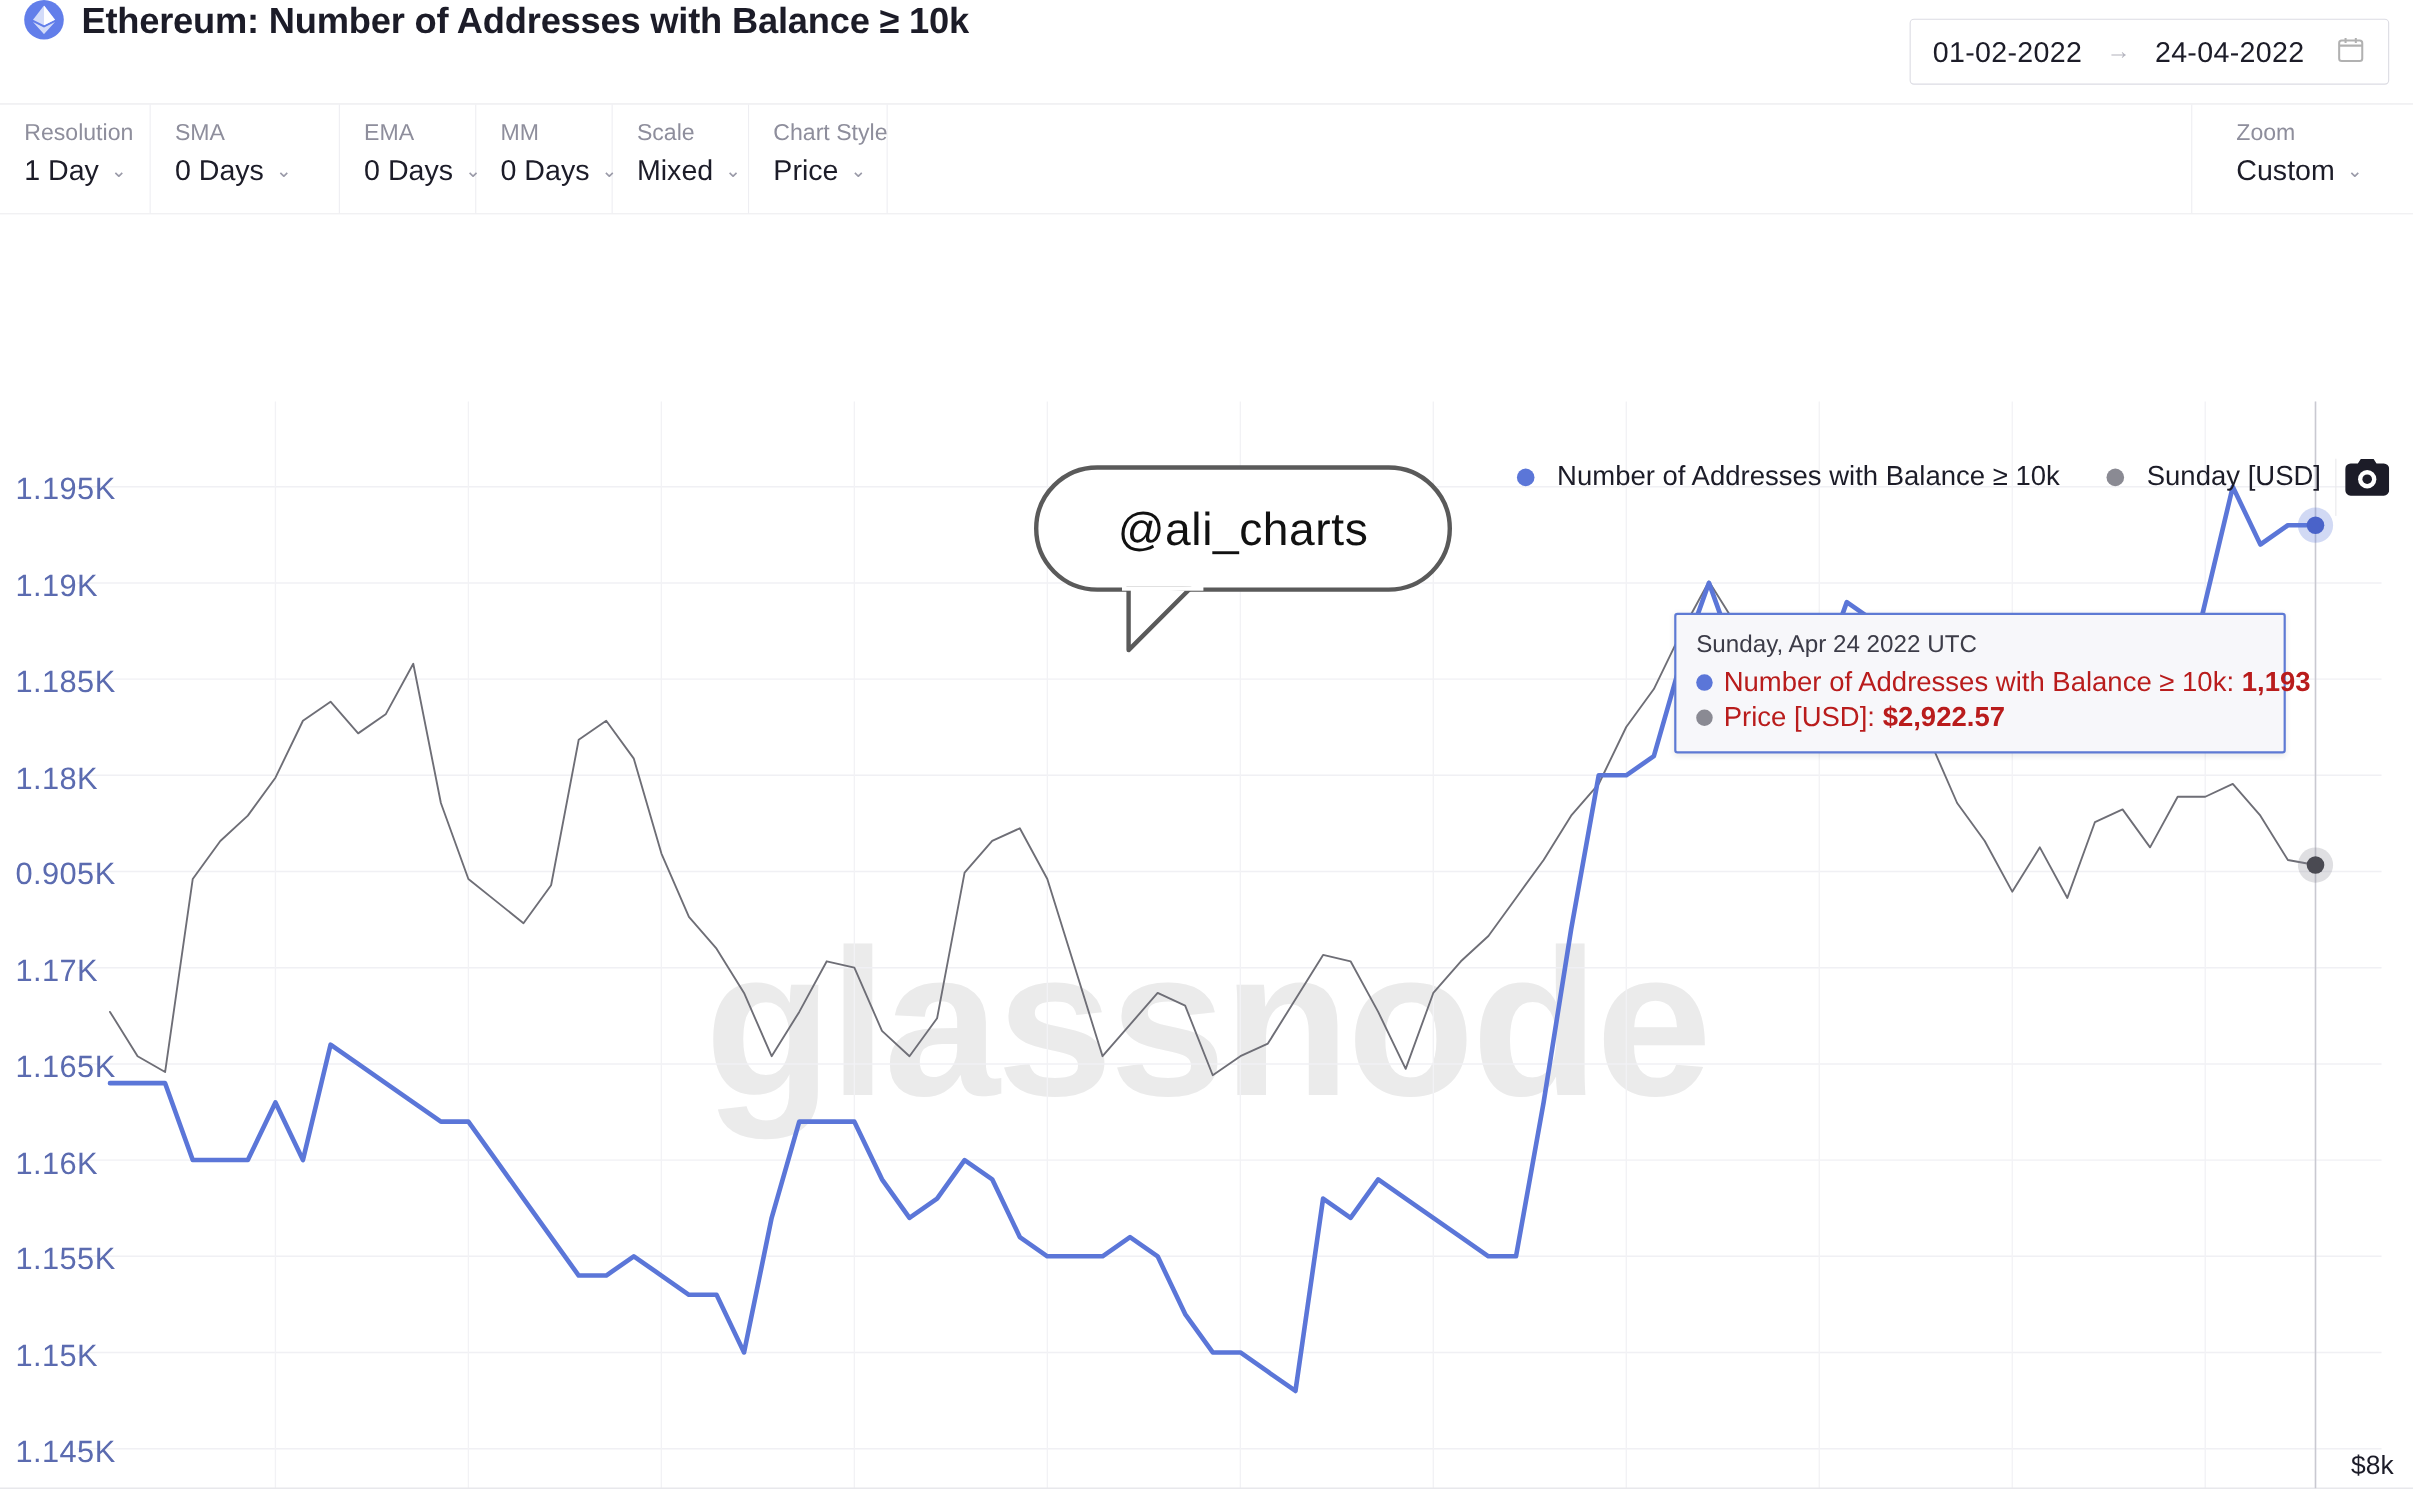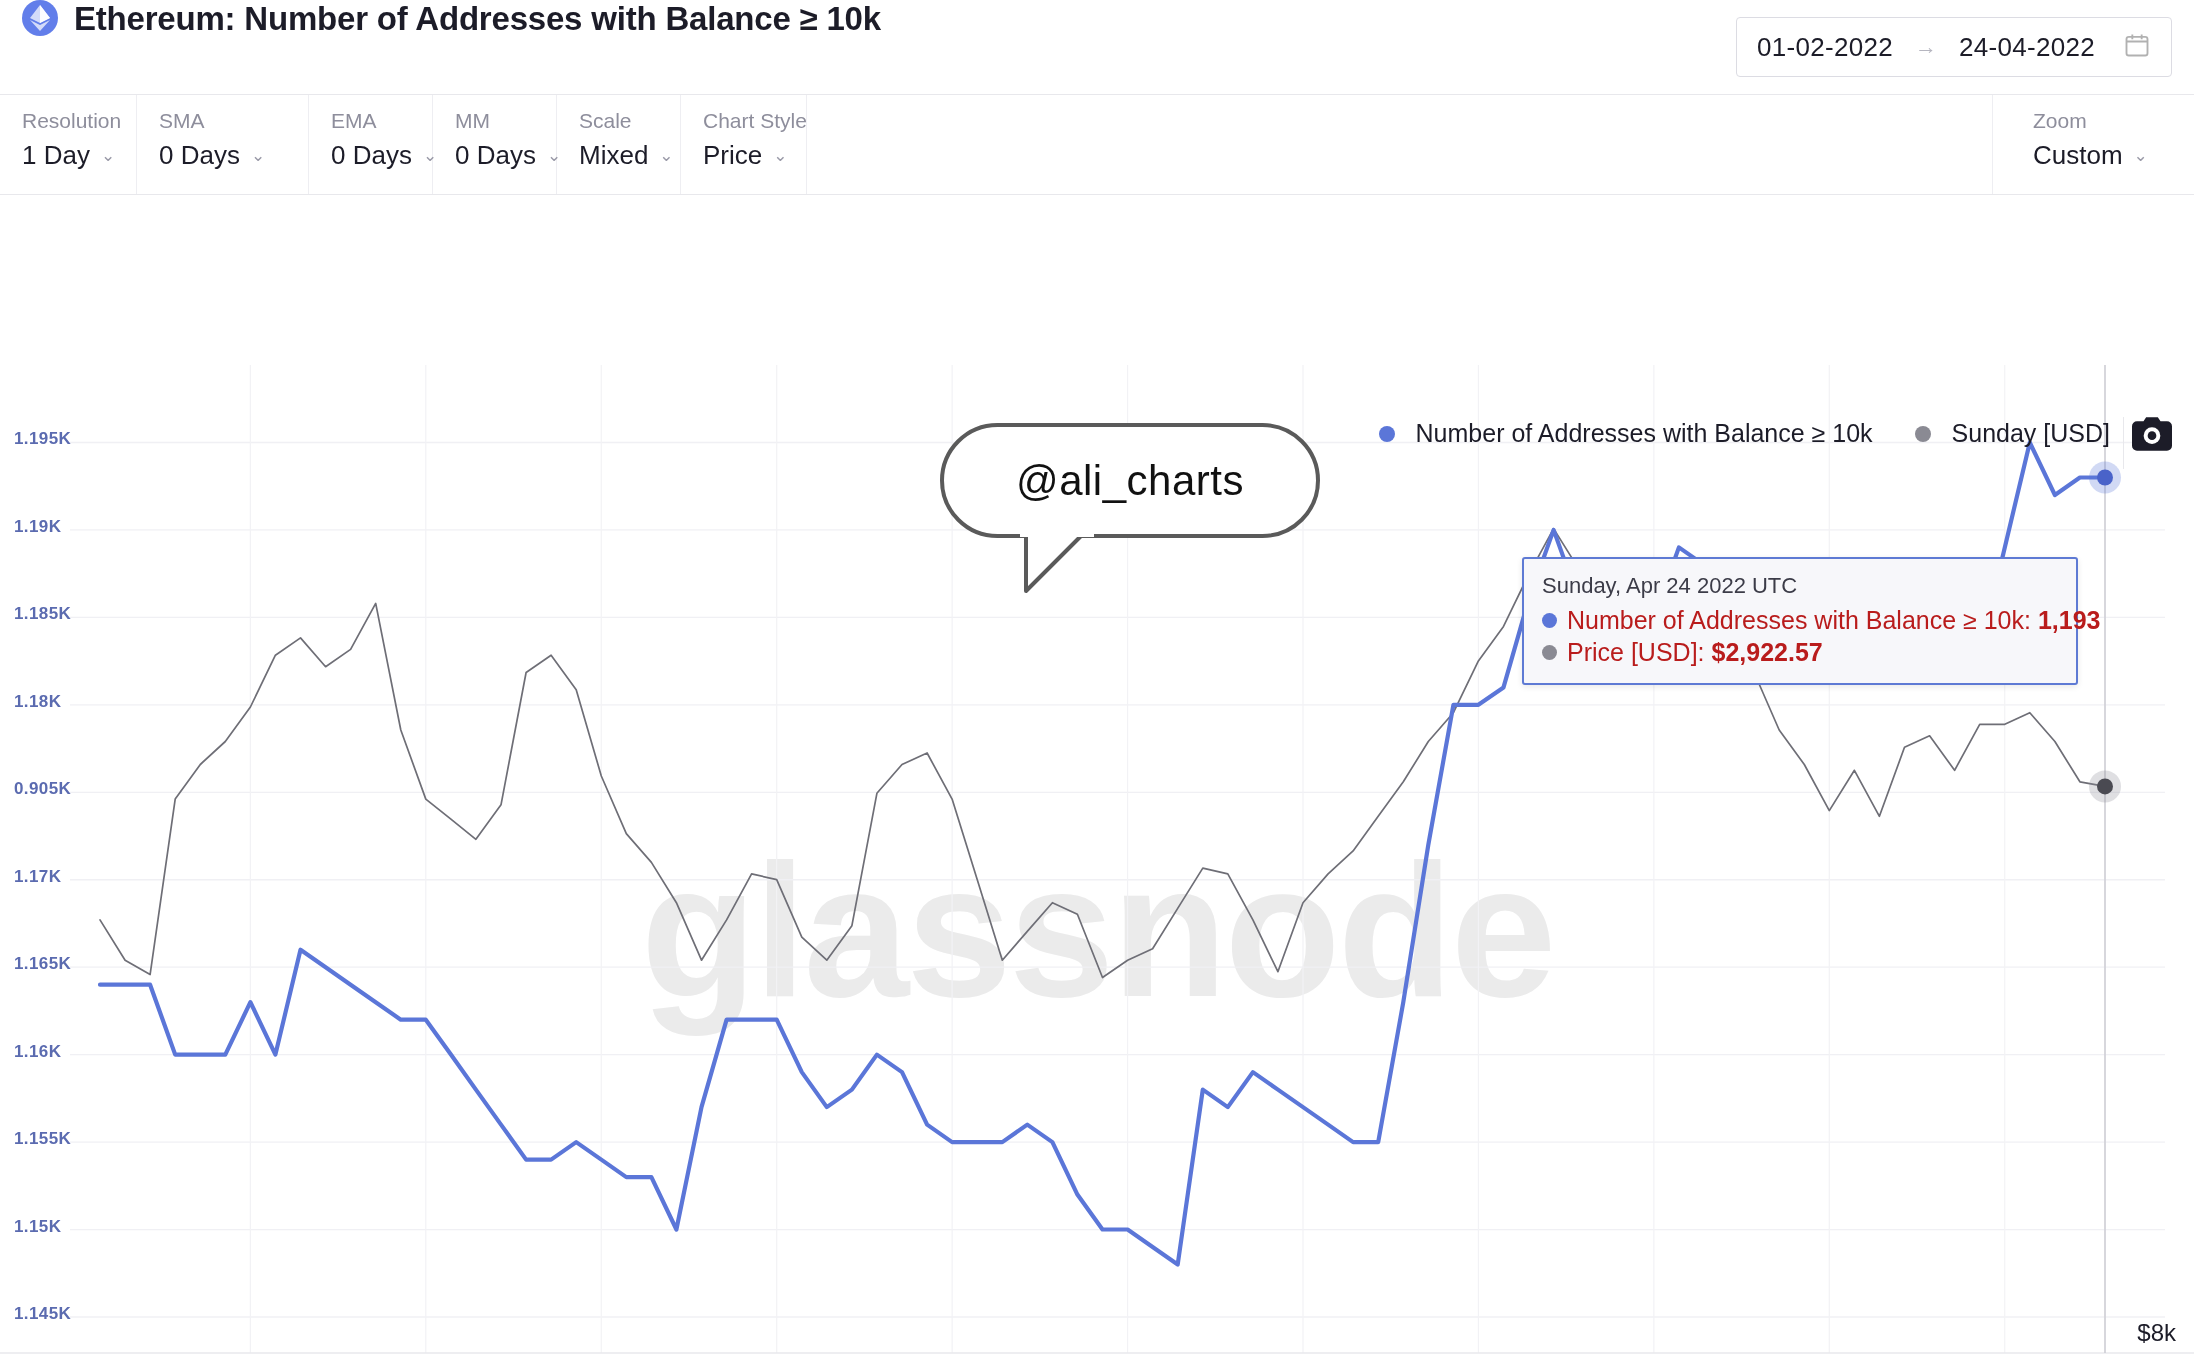--- a/index.html
+++ b/index.html
@@ -171,26 +171,25 @@
   }
   .tt-date { font-size: 22px; color: #3c3c48; margin-bottom: 7px; }
   .tt-row { display: flex; align-items: center; gap: 10px; margin-top: 3px; }
   .tt-dot { width: 15px; height: 15px; border-radius: 50%; flex: 0 0 auto; }
   .tt-label { font-size: 25px; color: #b91c1c; white-space: nowrap; }
   .tt-label b { font-weight: 700; }
 
   .svg-plot { position: absolute; inset: 0; z-index: 3; }
   .ylabel {
     position: absolute;
-    font-size: 17px;
+    font-size: 28px;
     color: #5b6bb0;
     letter-spacing: .4px;
     z-index: 5;
     white-space: nowrap;
-    font-weight: bold;
   }
   .rlabel {
     position: absolute;
     font-size: 24px;
     color: #1c1c28;
     z-index: 5;
     right: 18px;
     white-space: nowrap;
   }
 </style>

